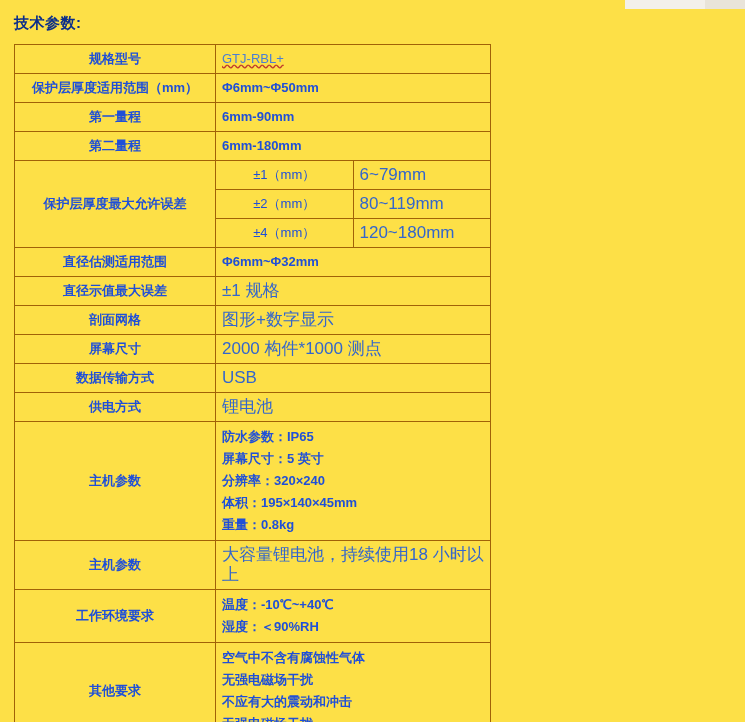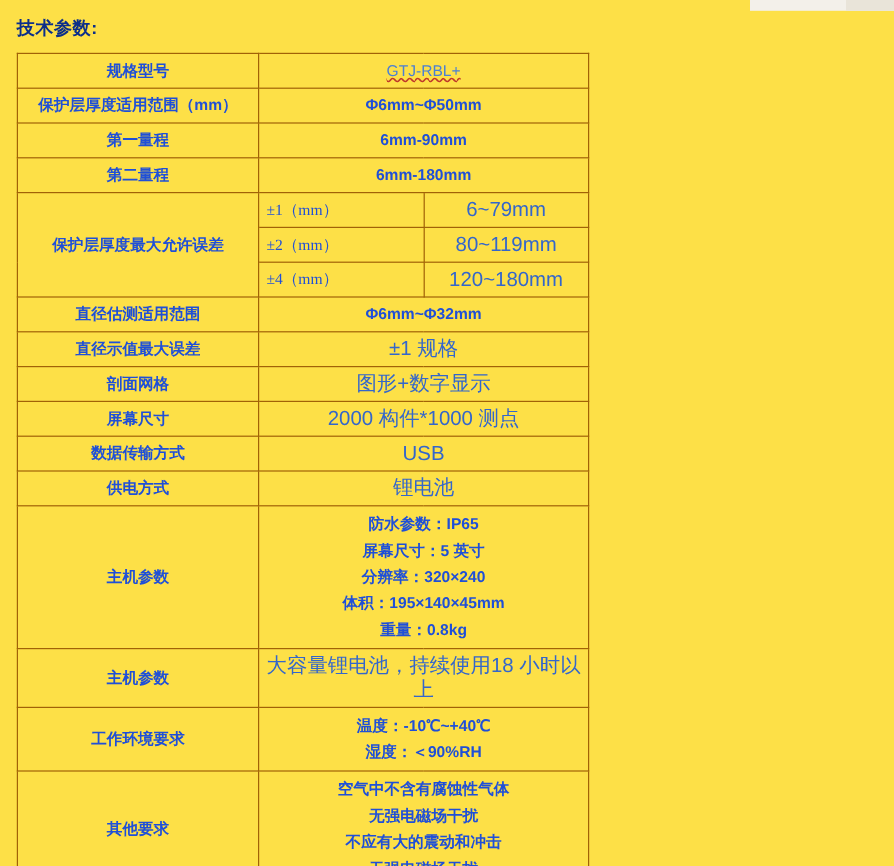--- a/index.html
+++ b/index.html
@@ -57,29 +57,29 @@
     line-height: 20px;
   }
   td.label {
     width: 188px;
     text-align: center;
     font-weight: bold;
     color: #1a4fd0;
   }
   td.sublabel {
     width: 88px;
+    text-align: center;
     color: #3366cc;
     font-weight: normal;
     font-size: 12px;
-    font-family: Liberation Serif, serif;
   }
   td.value {
     color: #2b6cd4;
     font-weight: bold;
-    text-align: center;
+    text-align: left;
     padding-left: 8px;
   }
   td.value.plain {
     font-weight: normal;
     color: #3366cc;
     font-size: 17px;
   }
   td.value.model {
     color: #4a7fd4;
     font-weight: normal;

